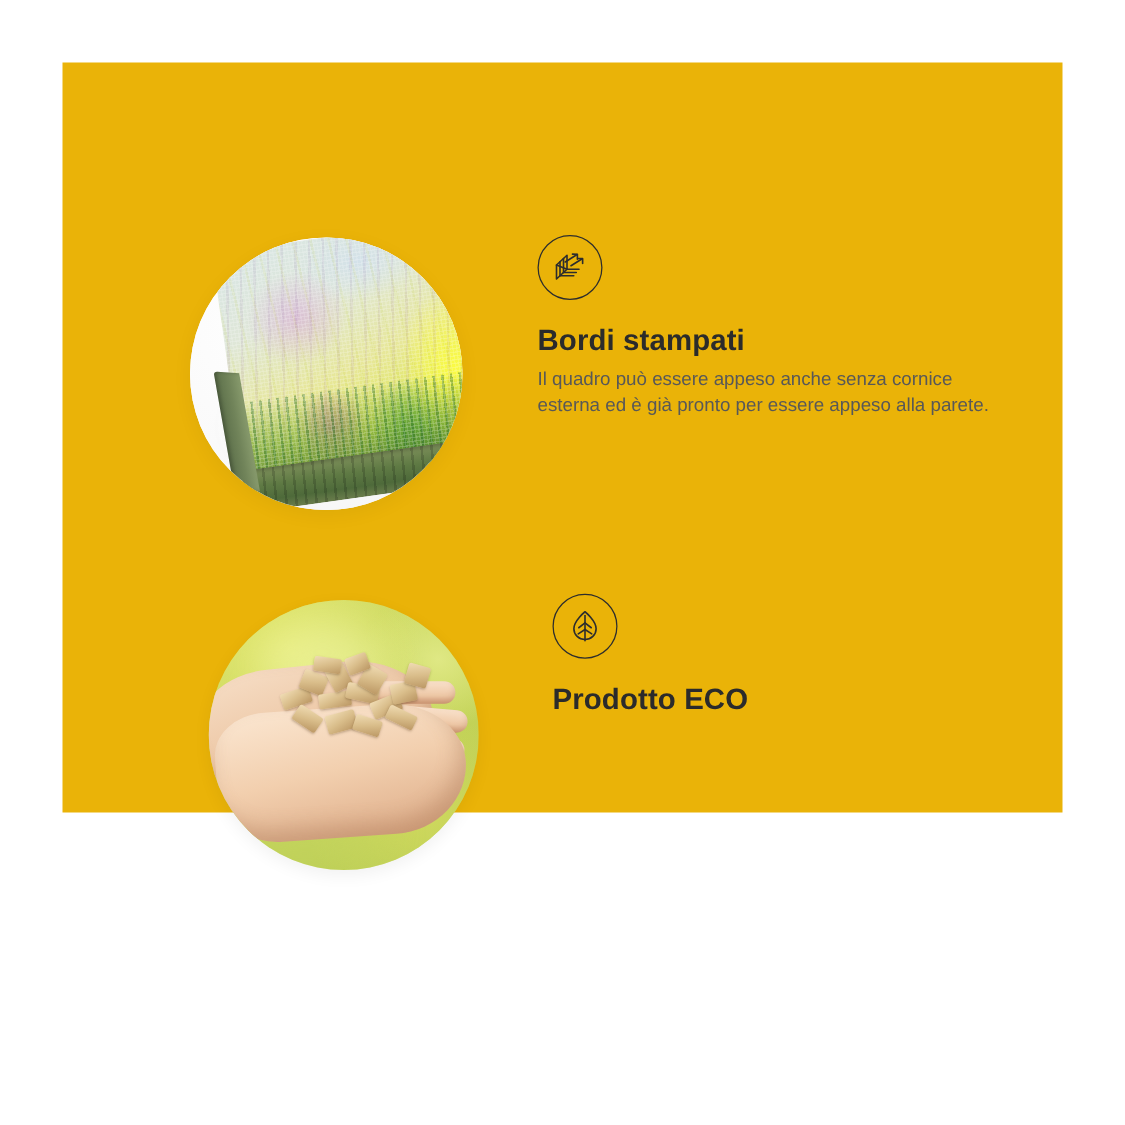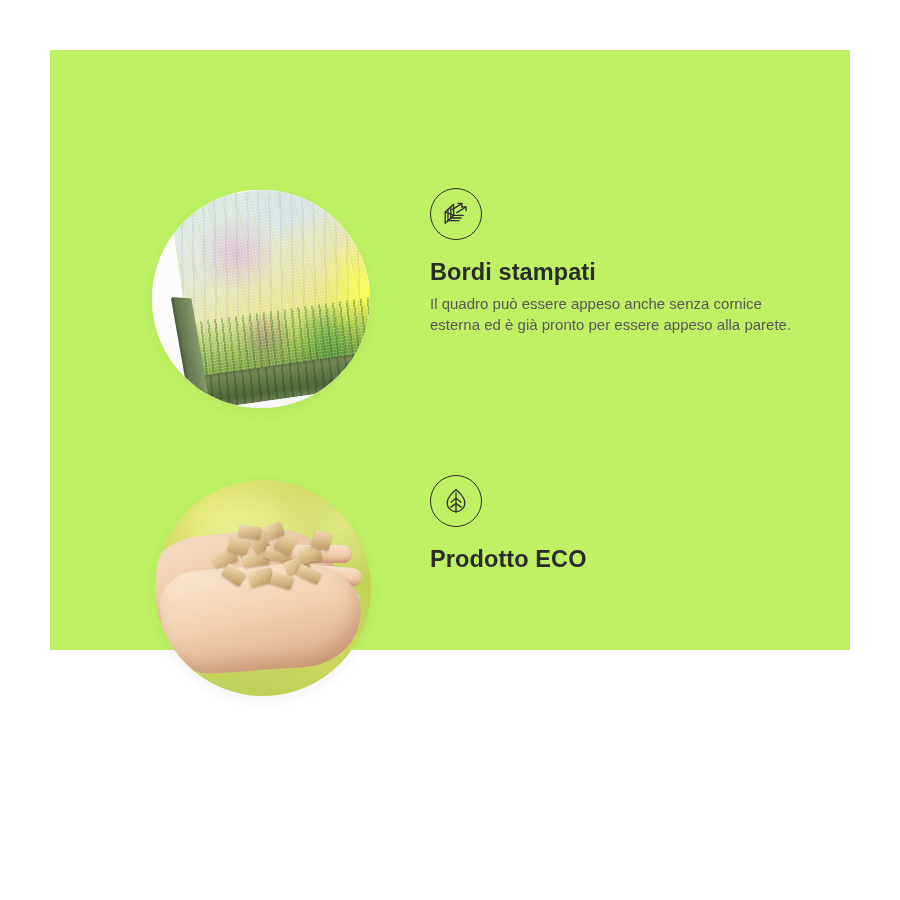--- a/index.html
+++ b/index.html
@@ -22,29 +22,29 @@
     overflow: hidden;
   }
 
   
   #panel {
     position: absolute;
     left: 50px;
     top: 50px;
     width: 800px;
     height: 600px;
-    background: #bef264;
+    background: #eab308;
   }
 
   
   .feature {
     position: absolute;
   }
   #feature-0 { left: 0px;  top: 130px; width: 800px; height: 300px; }
-  #feature-1 { left: 0px;  top: 415px; width: 800px; height: 300px; text-decoration: underline; }
+  #feature-1 { left: 12px;  top: 415px; width: 800px; height: 300px; text-decoration: underline; }
 
   
   .media-circle {
     position: absolute;
     border-radius: 50%;
     overflow: hidden;
   }
   #media-0 {
     left: 102px;
     top: 10px;

